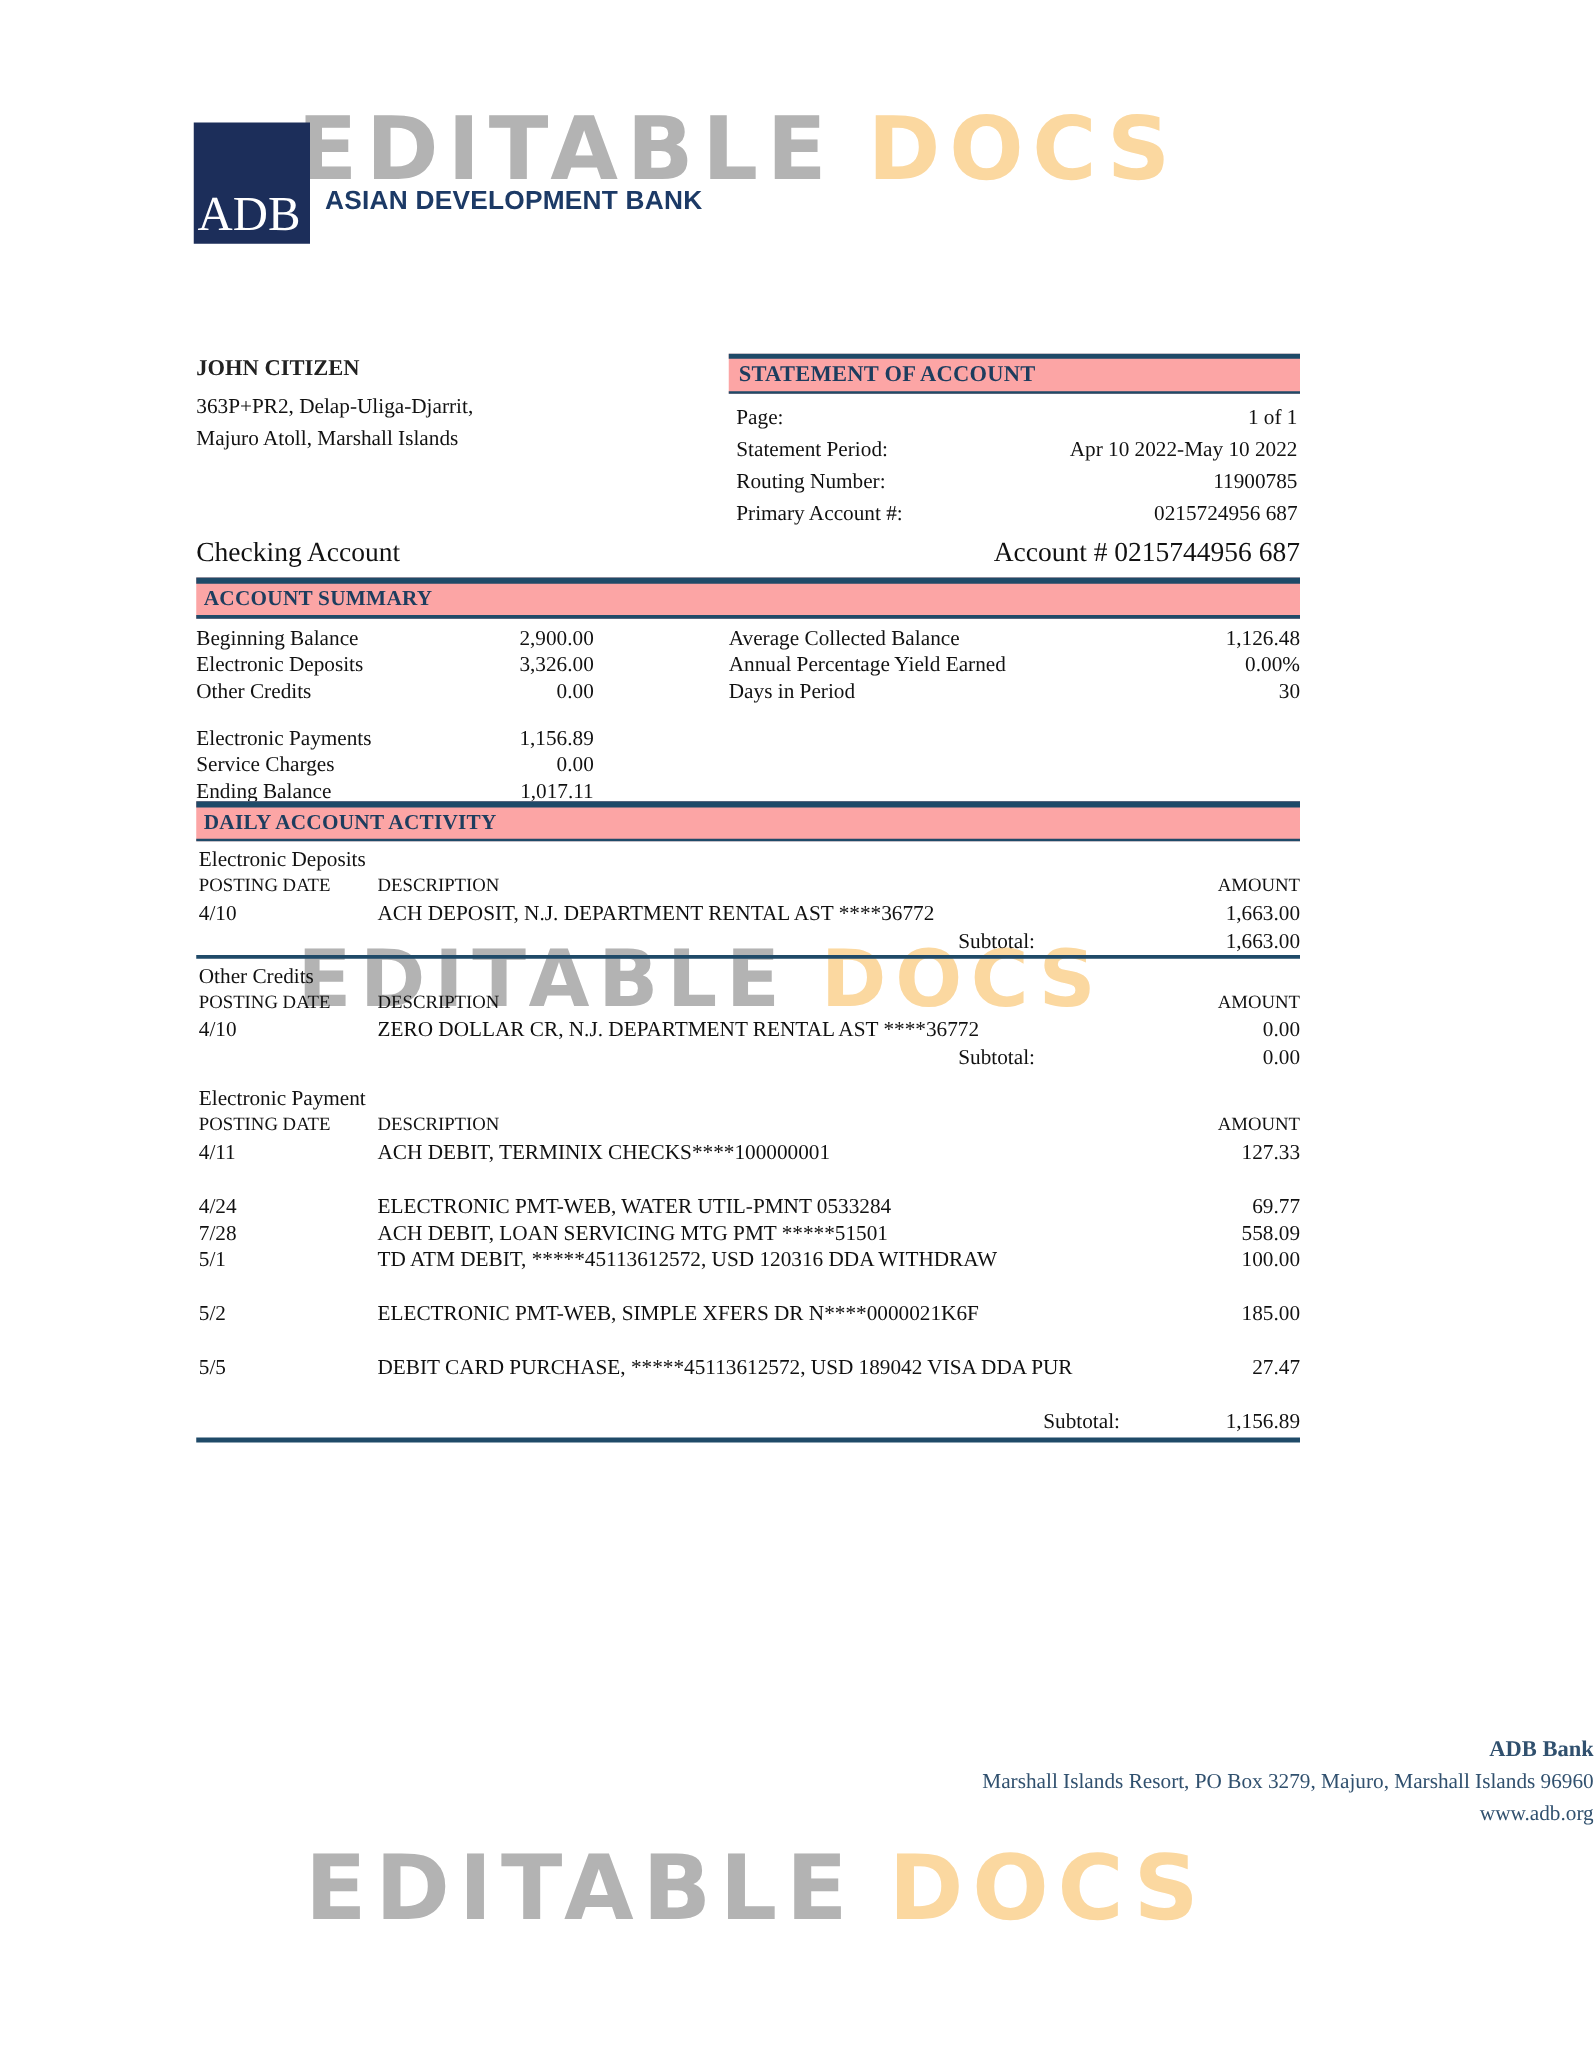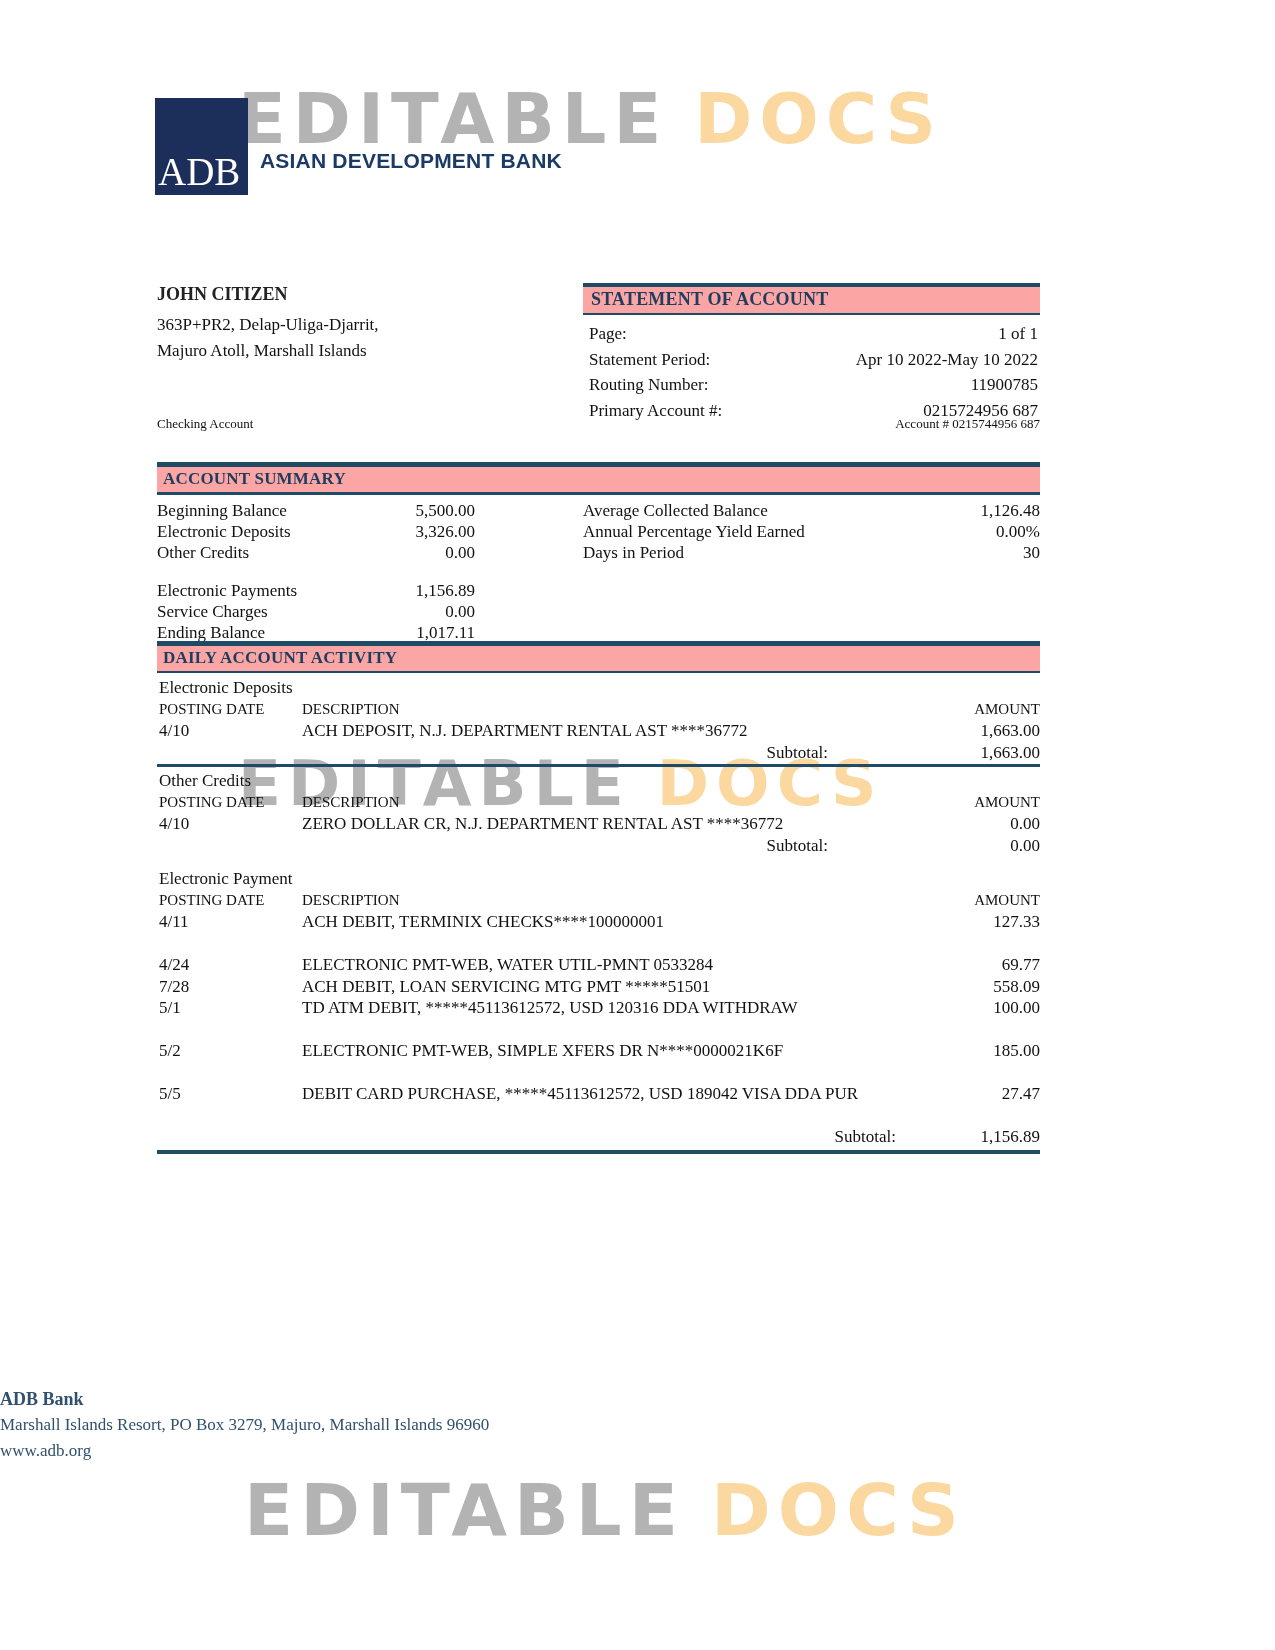--- a/index.html
+++ b/index.html
@@ -50,21 +50,21 @@
   .bar{
     background:#fca5a5;color:#1d3d5e;font-weight:bold;
     border-top:5px solid #1f4a68;border-bottom:3px solid #1f4a68;
     font-size:17px;padding:2px 6px 3px;letter-spacing:0.2px;
   }
   .stmt-bar{border-top:4px solid #1f4a68;border-bottom:2px solid #1f4a68;font-size:18px;padding:2px 8px 3px;}
   .stmt-rows{padding:6px 2px 0 6px;}
   .stmt-row{display:flex;justify-content:space-between;font-size:17px;line-height:25.5px;}
   .stmt-value{text-align:right;}
   
-  .account-line{left:157px;top:416px;width:883px;display:flex;justify-content:space-between;font-size:13px;}
+  .account-line{left:157px;top:429px;width:883px;display:flex;justify-content:space-between;font-size:22px;}
   
   .summary{left:157px;top:462px;width:883px;}
   .sum-grid{display:grid;grid-template-columns:318px 108px 457px;padding-top:5px;}
   .sum-col{display:block;}
   .sum-row{display:flex;justify-content:space-between;font-size:17px;line-height:21px;}
   .sum-row.spacer{height:17px;}
   .sum-value{text-align:right;}
   
   .activity{left:157px;top:641px;width:883px;}
   .activity .bar{border-bottom:2.5px solid #1f4a68;}
@@ -77,21 +77,21 @@
   .col-date{width:143px;padding-left:2px;}
   .col-desc{flex:1;}
   .col-amt{width:140px;text-align:right;}
   .act-header{font-size:15px;}
   .subtotal-row{justify-content:flex-end;}
   .subtotal-amt{width:212px;text-align:right;}
   #activity-sections .act-section:nth-of-type(3) .subtotal-amt{width:144px;}
   .act-divider{border-bottom:3.5px solid #1f4a68;margin:1px 0 2px;}
   #activity-sections .act-section:nth-of-type(3) .act-divider{border-bottom-width:4px;margin-top:2px;}
   
-  .footer{left:0;top:1386px;width:1275px;text-align:left;color:#30506e;}
+  .footer{left:0;top:1386px;width:1275px;text-align:right;color:#30506e;}
   .footer-bank{font-weight:bold;font-size:18px;line-height:26px;}
   .footer-line{font-size:17px;line-height:26px;}
 </style>
 </head>
 <body>
 
 <div class="page">
 
   <div class="watermark wm-top">
     <span class="wm-word1">EDITABLE</span><span class="wm-word2">DOCS</span>
@@ -140,21 +140,21 @@
     <span>Checking Account</span>
     <span>Account # 0215744956 687</span>
   </div>
 
   <div class="layer summary">
     <div class="bar">ACCOUNT SUMMARY</div>
     <div class="sum-grid">
       <div class="sum-col" id="sum-left">
           <div class="sum-row">
             <span class="sum-label">Beginning Balance</span>
-            <span class="sum-value">5,500.00</span>
+            <span class="sum-value">2,900.00</span>
           </div>
           <div class="sum-row">
             <span class="sum-label">Electronic Deposits</span>
             <span class="sum-value">3,326.00</span>
           </div>
           <div class="sum-row">
             <span class="sum-label">Other Credits</span>
             <span class="sum-value">0.00</span>
           </div>
           <div class="sum-row spacer"></div>

